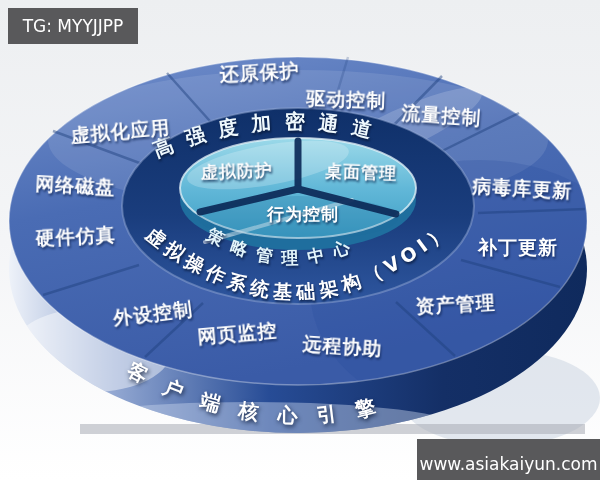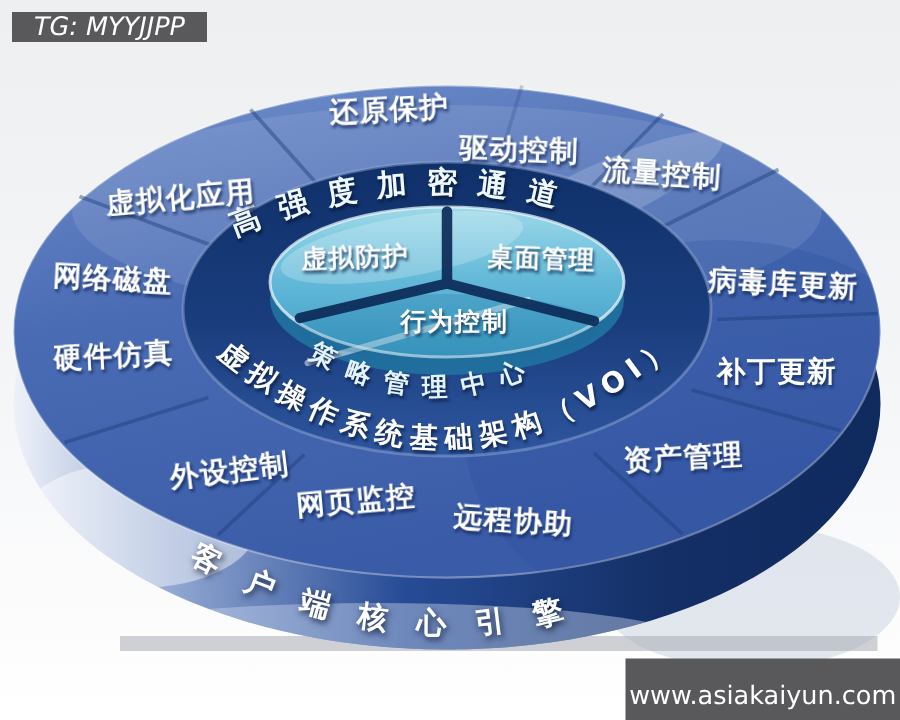--- a/index.html
+++ b/index.html
@@ -37,21 +37,21 @@
   }
   .arc-engine{
     fill:#ffffff;font-weight:bold;font-size:20px;letter-spacing:20px;
     filter:drop-shadow(1px 2px 2px rgba(5,18,45,.8));
   }
   .badge{
     position:absolute;color:#ffffff;background:#59595b;
     font-size:17px;display:flex;align-items:center;justify-content:center;
     white-space:nowrap;
   }
-  .badge-tg{left:8px;top:8px;width:130px;height:20px;font-style:italic;}
+  .badge-tg{left:8px;top:8px;width:130px;height:36px;}
   .badge-site{left:417px;top:439px;width:183px;height:50px;}
 </style>
 </head>
 <body>
 
 <div class="stage">
 
   <svg width="600" height="480" viewBox="0 0 600 480">
     <defs>
       <linearGradient id="gradRing" x1="0" y1="0" x2="0.35" y2="1">

